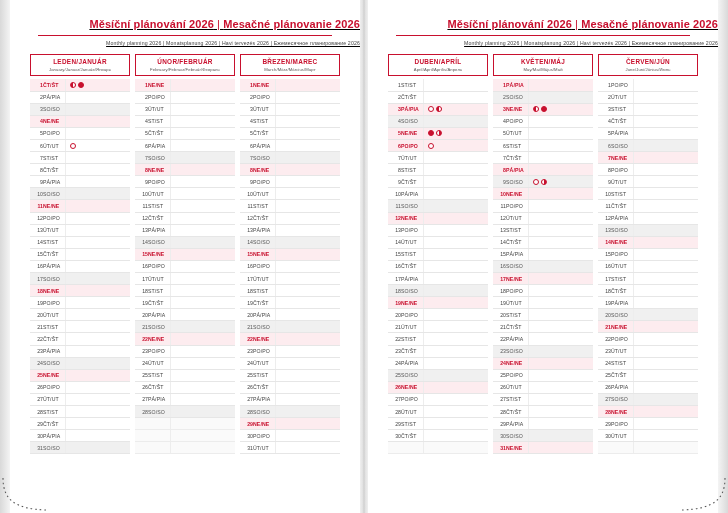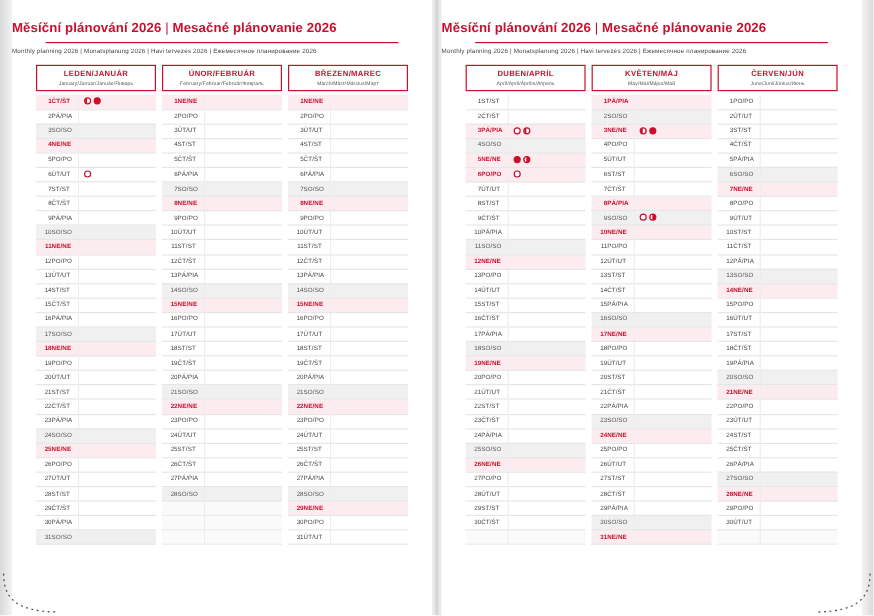--- a/index.html
+++ b/index.html
@@ -28,22 +28,23 @@
     pointer-events: none;
   }
   .sheet {
     position: absolute; top: 0; bottom: 0;
     background: #fff;
   }
   .sheet.left  { left: 10px;  width: 350px; }
   .sheet.right { left: 368px; width: 350px; }
 
   .head {
-    text-align: left;
+    text-align: right;
     padding-top: 18px;
+    text-decoration: underline;
   }
   .head .t1 {
     color: #c8102e;
     font-size: 11px;
     font-weight: bold;
     letter-spacing: .1px;
     line-height: 13px;
   }
   .head .t1 .sep { color: #c8102e; font-weight: normal; }
   .rule {

